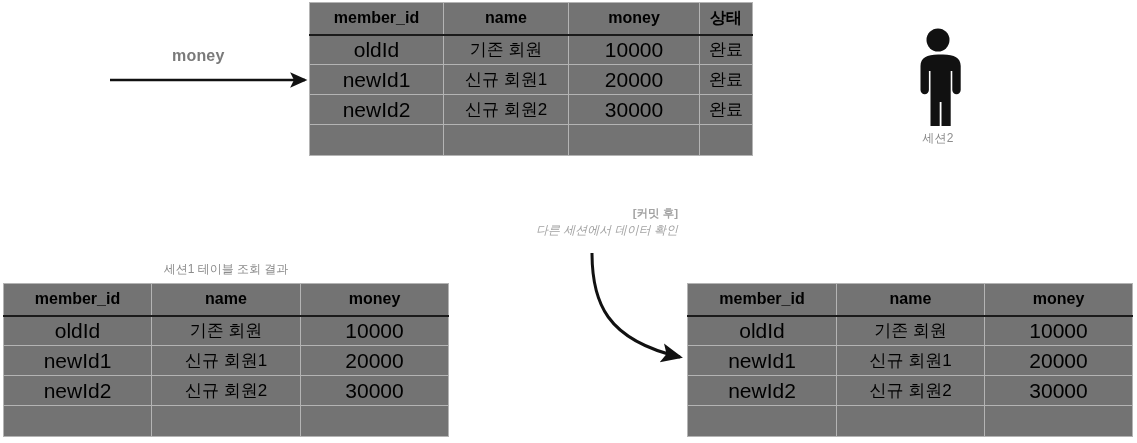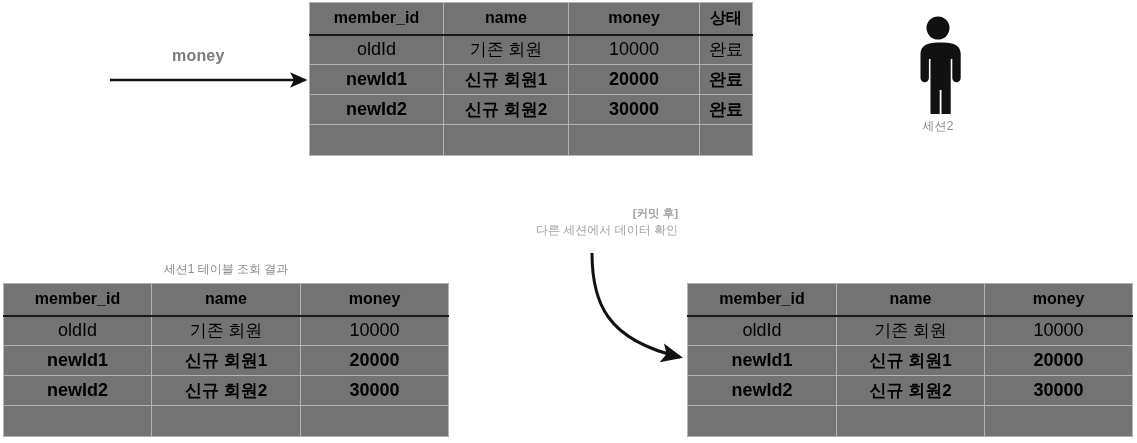--- a/index.html
+++ b/index.html
@@ -61,20 +61,21 @@
     line-height: 1.45;
   }
   .annotation .ann-title {
     font-size: 11.5px;
     font-weight: bold;
     display: block;
   }
   .annotation .ann-sub {
     font-size: 12px;
     display: block;
+    font-style: italic;
   }
 
   
   .tbl-wrap {
     position: absolute;
   }
   .tbl-caption {
     position: absolute;
     left: 50%;
     transform: translateX(-50%);
@@ -88,35 +89,35 @@
     table-layout: fixed;
     background: #737373;
     border: 1px solid #9a9a9a;
   }
   table.grid td {
     border: 1px solid #b4b4b4;
     text-align: center;
     vertical-align: middle;
     padding: 0;
     color: #000000;
-    font-size: 18px;
+    font-size: 21px;
     height: 30px;
     box-sizing: border-box;
   }
   table.grid tr.head td {
     font-weight: bold;
     font-size: 16px;
     height: 32px;
     border-bottom: 2px solid #1a1a1a;
   }
   table.grid td.kr {
     font-size: 17px;
   }
   table.grid tr.bold td {
-    font-weight: bold;
+    font-weight: normal;
   }
   table.grid tr.empty td {
     height: 31px;
   }
 </style>
 </head>
 <body>
 
 <div id="canvas">
 
@@ -168,21 +169,21 @@
         <tr class="empty">
           <td></td>
           <td></td>
           <td></td>
           <td></td>
         </tr>
       </tbody>
     </table>
   </div>
 
-  <div class="person" style="left:898px; top:16px; width:80px; height:120px;">
+  <div class="person" style="left:898px; top:28px; width:80px; height:120px;">
     <svg class="figure" width="80" height="98" viewBox="0 0 80 98">
       <circle cx="40" cy="12" r="11.5" fill="#111111"></circle>
       <path d="M40 26.5
                c -11 0 -17.5 3.5 -17.5 11.5
                l 0 24
                a 4.2 4.2 0 0 0 8.4 0
                l 0 -19
                l 1.6 0
                l 0 25
                l 0 39

